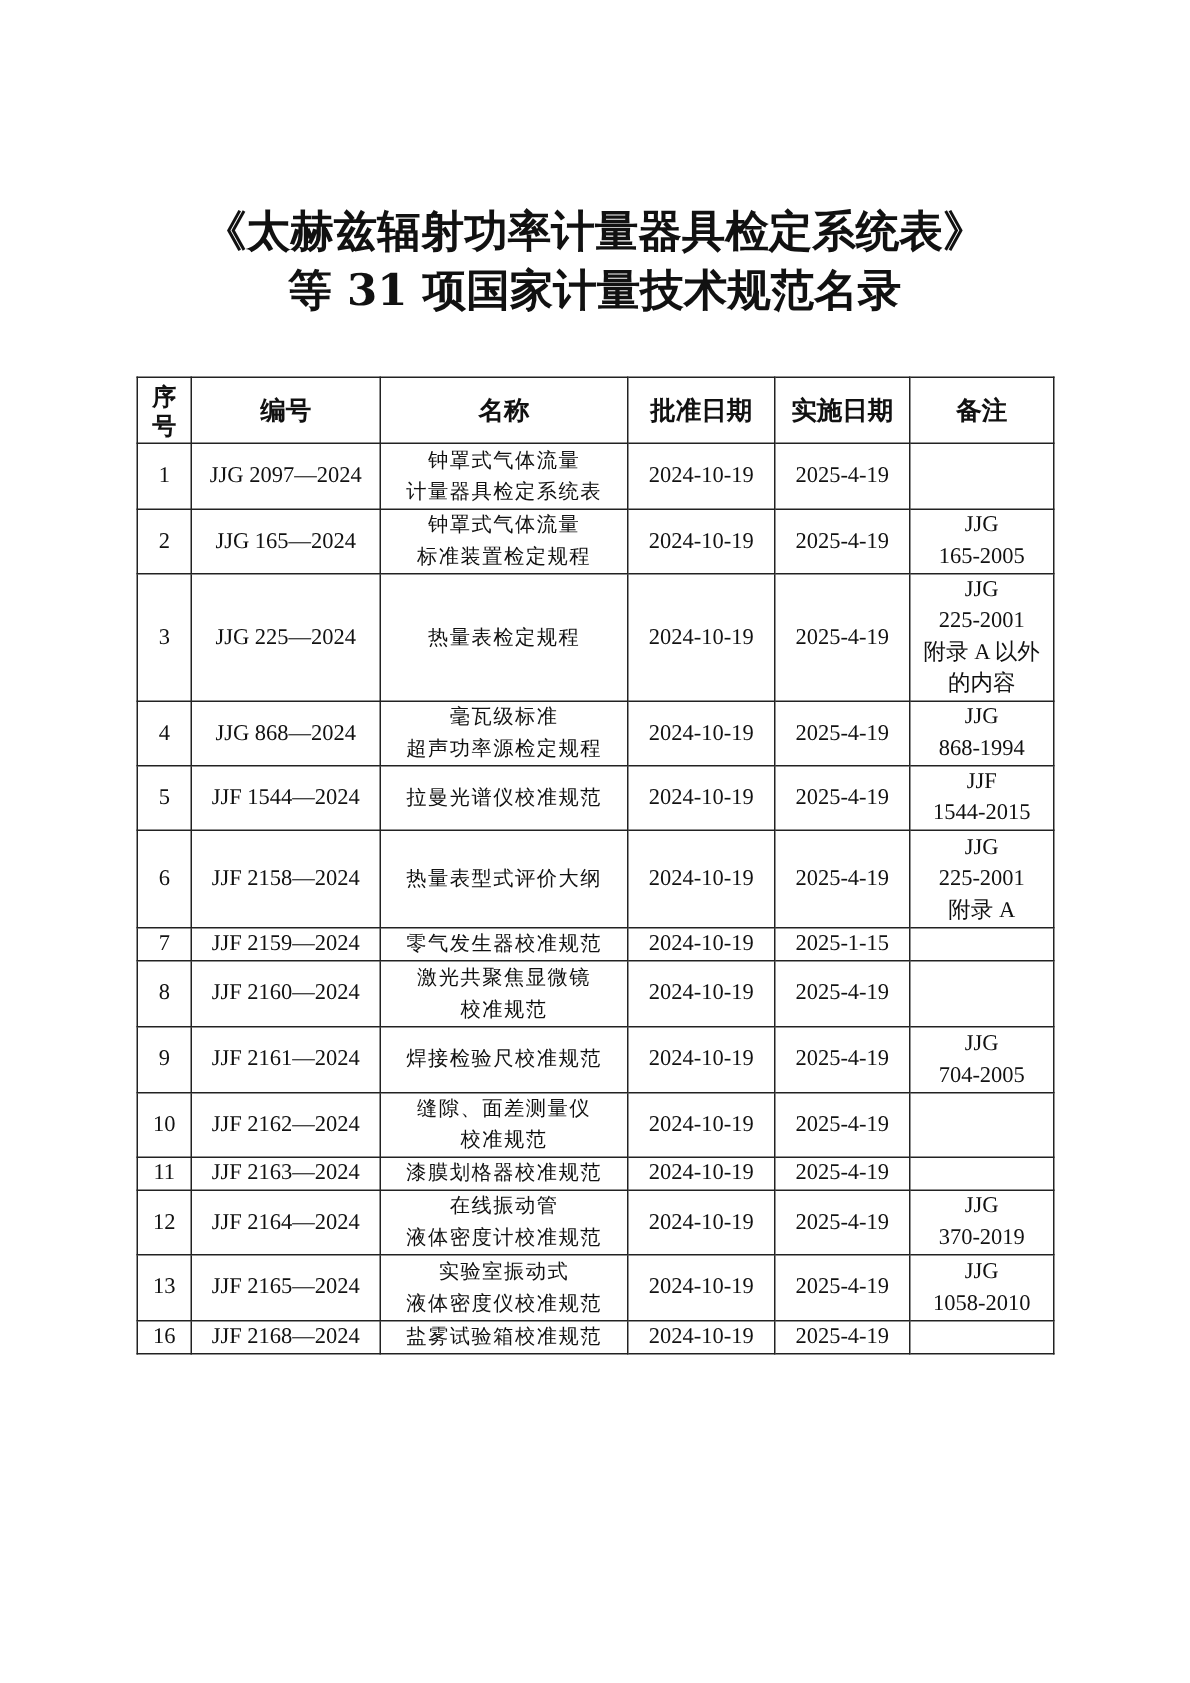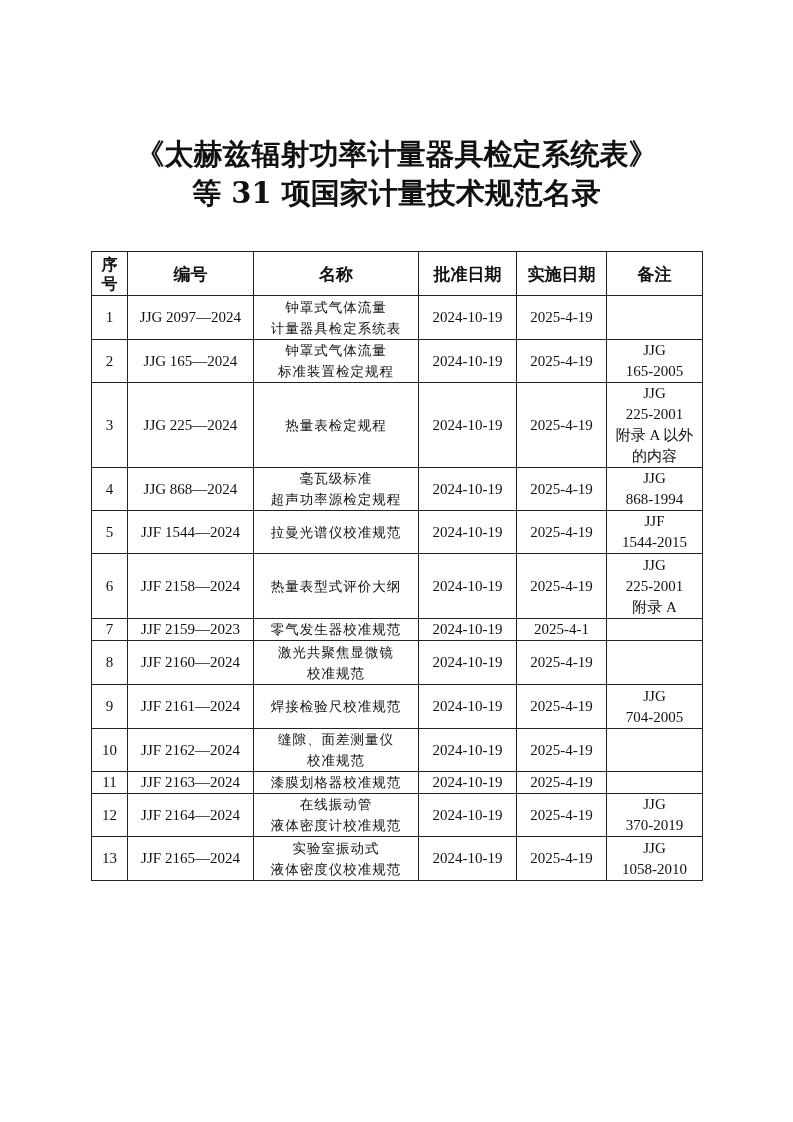--- a/index.html
+++ b/index.html
@@ -103,24 +103,24 @@
         <td>JJF 2158—2024</td>
         <td class="name">热量表型式评价大纲</td>
         <td>2024-10-19</td>
         <td>2025-4-19</td>
         <td class="note">JJG
 225-2001
 附录 A</td>
       </tr>
       <tr style="height: 22px;">
         <td>7</td>
-        <td>JJF 2159—2023</td>
+        <td>JJF 2159—2024</td>
         <td class="name">零气发生器校准规范</td>
         <td>2024-10-19</td>
-        <td>2025-4-1</td>
+        <td>2025-1-15</td>
         <td class="note"></td>
       </tr>
       <tr style="height: 44px;">
         <td>8</td>
         <td>JJF 2160—2024</td>
         <td class="name">激光共聚焦显微镜
 校准规范</td>
         <td>2024-10-19</td>
         <td>2025-4-19</td>
         <td class="note"></td>
@@ -164,14 +164,22 @@
       <tr style="height: 44px;">
         <td>13</td>
         <td>JJF 2165—2024</td>
         <td class="name">实验室振动式
 液体密度仪校准规范</td>
         <td>2024-10-19</td>
         <td>2025-4-19</td>
         <td class="note">JJG
 1058-2010</td>
       </tr>
+      <tr style="height: 22px;">
+        <td>16</td>
+        <td>JJF 2168—2024</td>
+        <td class="name">盐雾试验箱校准规范</td>
+        <td>2024-10-19</td>
+        <td>2025-4-19</td>
+        <td class="note"></td>
+      </tr>
     </tbody>
 </table>
 
 </body></html>

